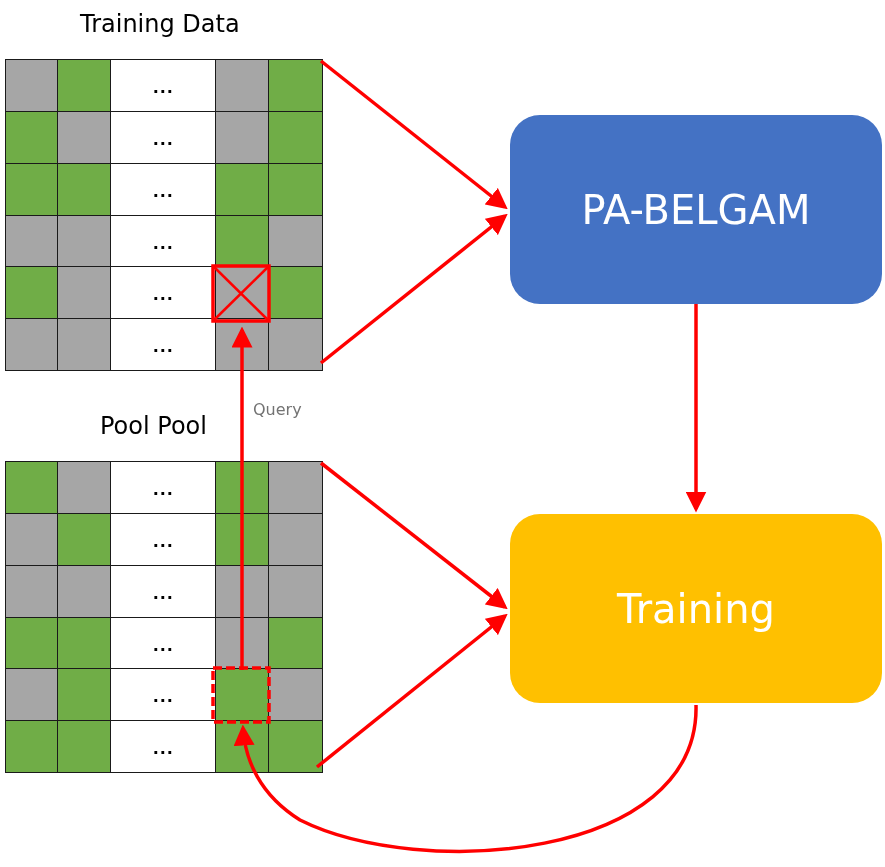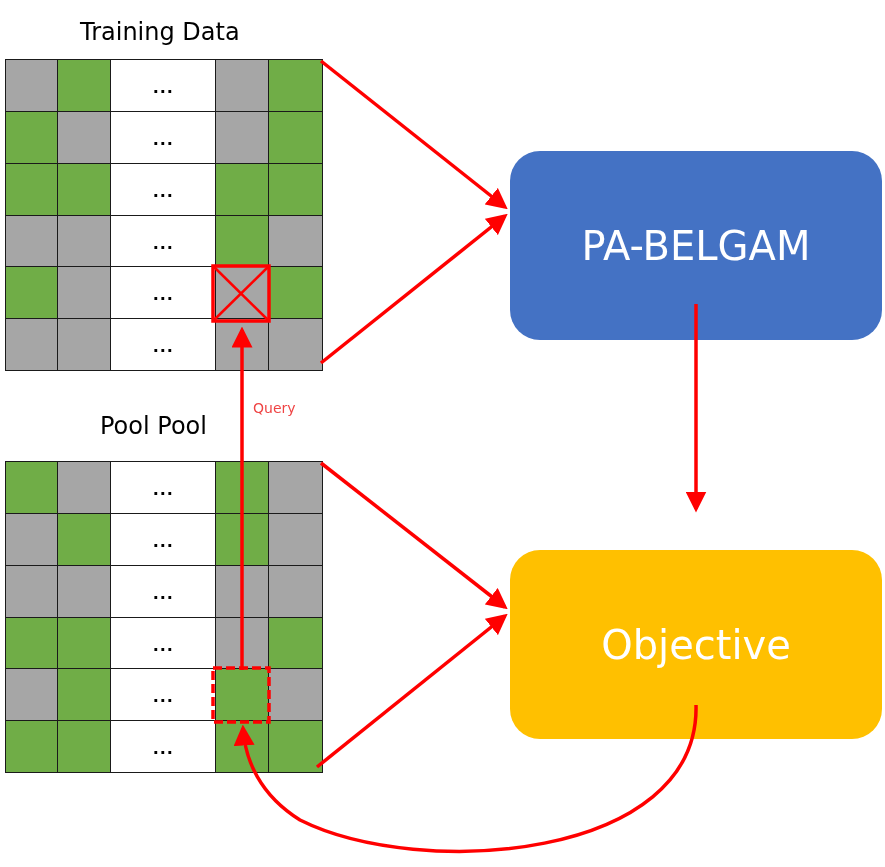--- a/index.html
+++ b/index.html
@@ -1,32 +1,32 @@
 <!DOCTYPE html>
 <html><head>
 <meta charset="utf-8">
 <style>
   html, body { margin: 0; padding: 0; background: #ffffff; }
   body { width: 885px; height: 867px; position: relative; overflow: hidden;
          font-family: "DejaVu Sans", sans-serif; }
   .title { position: absolute; font-size: 24px; color: #000; white-space: nowrap; }
-  #train-title { left: 80px; top: 18px; text-align: right; }
+  #train-title { left: 80px; top: 10px; text-align: right; }
   #pool-title { left: 100px; top: 412px; }
-  #query-label { position: absolute; left: 253px; top: 400px; font-size: 14px; color: #ef4444; }
+  #query-label { position: absolute; left: 253px; top: 400px; font-size: 16px; color: #737373; }
   .grid { position: absolute; left: 5px; width: 316px; height: 311px; }
   #train-grid { top: 59px; }
   #pool-grid { top: 461px; }
   .cell { position: absolute; box-sizing: border-box; border: 1.5px solid #1a1a1a; }
   .cell.gray { background: #a6a6a6; }
   .cell.green { background: #70ad47; }
   .cell.white { background: #ffffff; text-align: center; font-weight: bold; font-size: 16px; }
   .cell.white span { position: relative; top: 18px; letter-spacing: 1px; }
   .box { position: absolute; left: 510px; width: 372px; height: 189px; border-radius: 30px;
          display: flex; align-items: center; justify-content: center;
-         color: #ffffff; font-size: 40px; margin-top: 36px; }
+         color: #ffffff; font-size: 40px; }
   #model-box { top: 115px; background: #4472c4; }
   #objective-box { top: 514px; background: #ffc000; }
   svg#arrows { position: absolute; left: 0; top: 0; }
 </style>
 </head>
 <body>
 
 <div class="title" id="train-title">Training Data</div>
 <div class="grid" id="train-grid">
     <div class="cell gray" style="left: 0px; width: 53.5px; top: 0px; height: 53.3333px;"></div>
@@ -94,21 +94,21 @@
     <div class="cell green" style="left: 210px; width: 54.5px; top: 259.167px; height: 53.3333px;"></div>
     <div class="cell green" style="left: 263px; width: 54.5px; top: 259.167px; height: 53.3333px;"></div>
   </div>
 
 <div id="query-label">Query</div>
 
 <div class="box" id="model-box">
   <span>PA-BELGAM</span>
 </div>
 <div class="box" id="objective-box">
-  <span>Objective</span>
+  <span>Training</span>
 </div>
 
 <svg id="arrows" width="885" height="867">
   <defs>
     <marker id="ah" markerWidth="6" markerHeight="6" refX="5" refY="3" orient="auto" markerUnits="strokeWidth">
       <path d="M0,0 L6,3 L0,6 z" fill="#ff0000"></path>
     </marker>
   </defs>
   <line x1="321" y1="61" x2="505" y2="207" stroke="#ff0000" stroke-width="3.5" marker-end="url(#ah)"></line>
   <line x1="321" y1="363" x2="505" y2="216" stroke="#ff0000" stroke-width="3.5" marker-end="url(#ah)"></line>

